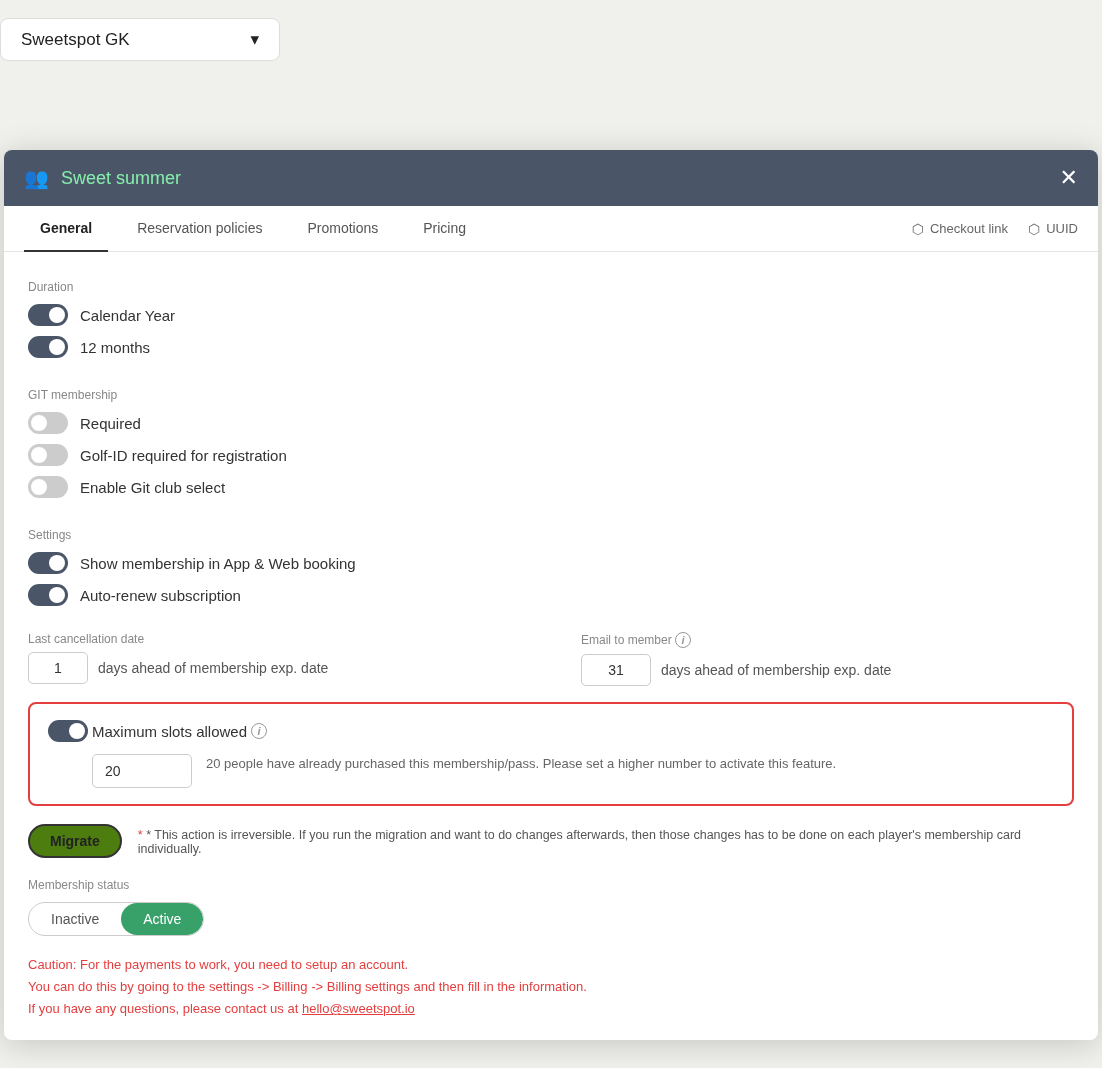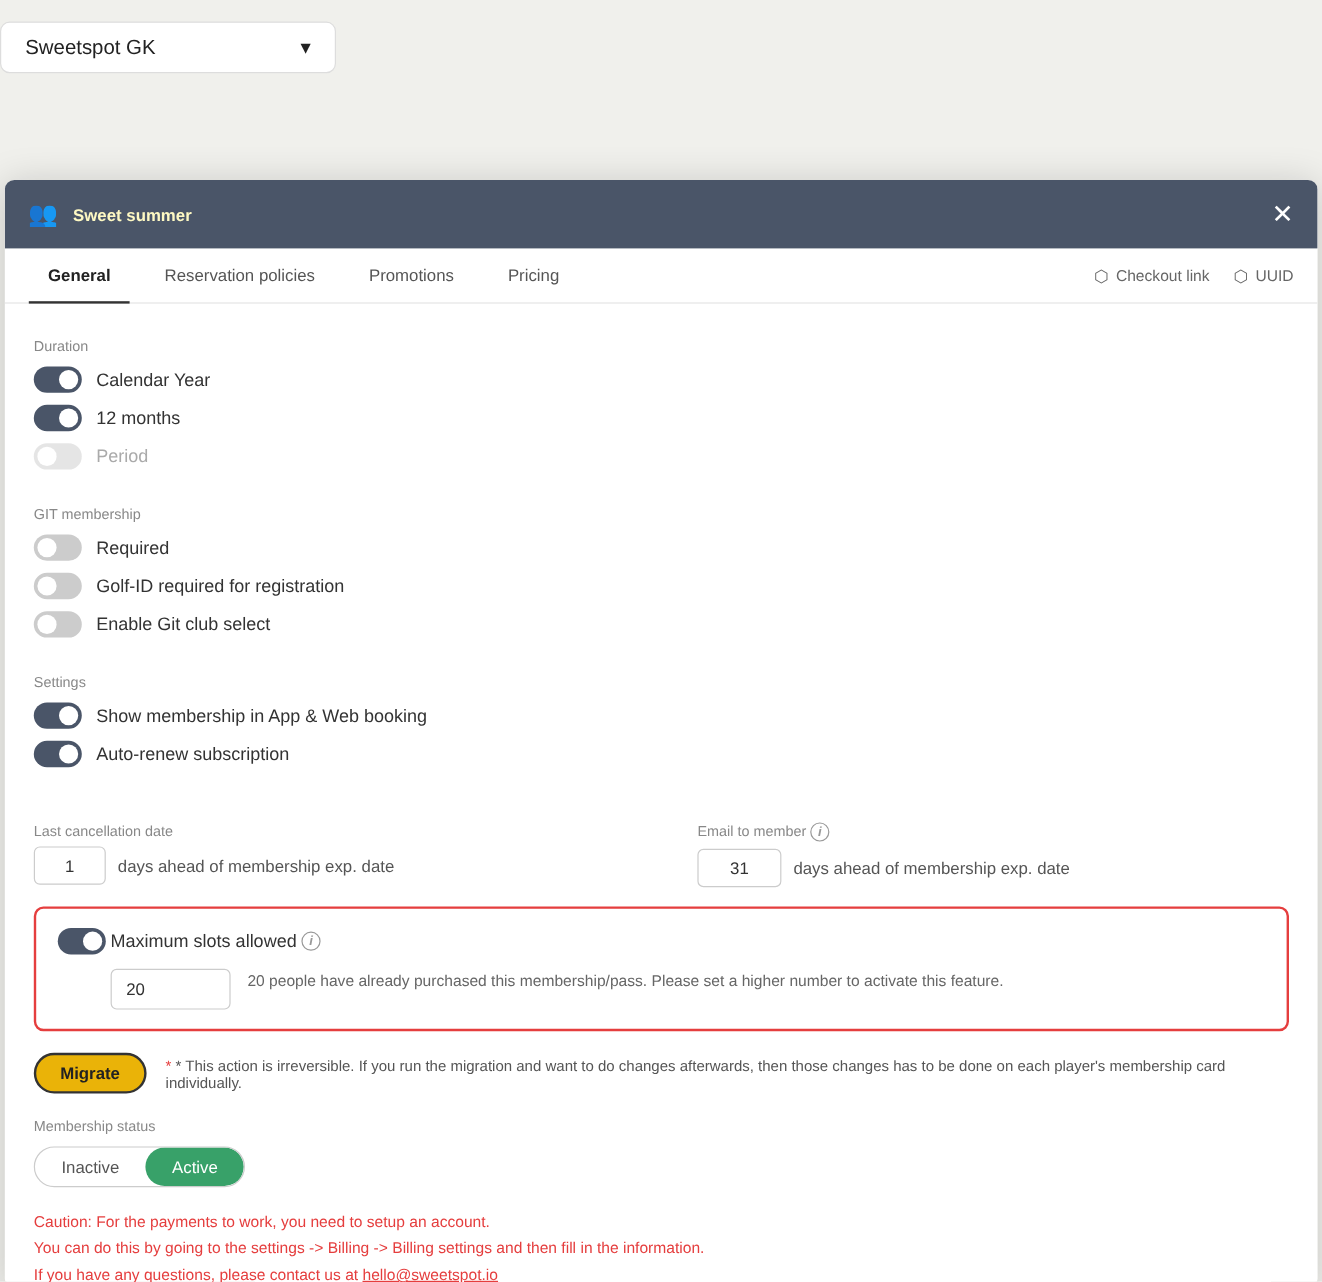--- a/index.html
+++ b/index.html
@@ -105,23 +105,23 @@
       display: flex;
       align-items: center;
       justify-content: space-between;
     }
     .modal-header-left {
       display: flex;
       align-items: center;
       gap: 12px;
     }
     .modal-title {
-      color: #fef9c3;
-      font-size: 14px;
-      font-weight: 700;
+      color: #86efac;
+      font-size: 18px;
+      font-weight: 400;
     }
     .modal-close {
       color: white;
       background: none;
       border: none;
       font-size: 22px;
       cursor: pointer;
       line-height: 1;
     }
     .users-icon {
@@ -308,21 +308,21 @@
     }
 
     
     .migrate-row {
       display: flex;
       align-items: flex-start;
       gap: 16px;
       margin-bottom: 20px;
     }
     .migrate-btn {
-      background: #eab308;
+      background: #4d7c0f;
       border: 2px solid #333;
       border-radius: 20px;
       padding: 7px 20px;
       font-size: 14px;
       font-weight: 600;
       color: #222;
       cursor: pointer;
       white-space: nowrap;
     }
     .migrate-desc {
@@ -368,21 +368,20 @@
       color: #e53e3e;
       line-height: 1.7;
     }
     .caution-text a {
       color: #e53e3e;
     }
 
     .two-col {
       display: flex;
       gap: 60px;
-      margin-top: 20px;
     }
     .col-half {
       flex: 1;
     }
   </style>
 </head>
 <body>
 
 <div class="bg-layer"></div>
 
@@ -449,29 +448,20 @@
     <div class="toggle-row">
       <label class="toggle">
 
         <div class="toggle-track on">
           <div class="toggle-knob"></div>
         </div>
       </label>
       <span class="toggle-row-label">12 months</span>
     </div>
 
-    <div class="toggle-row">
-      <label class="toggle">
-
-        <div class="toggle-track disabled">
-          <div class="toggle-knob"></div>
-        </div>
-      </label>
-      <span class="toggle-row-label" style="color:#aaa;">Period</span>
-    </div>
 
     <div class="divider-md"></div>
 
     
     <div class="section-label">GIT membership</div>
 
     <div class="toggle-row">
       <label class="toggle">
 
         <div class="toggle-track">

